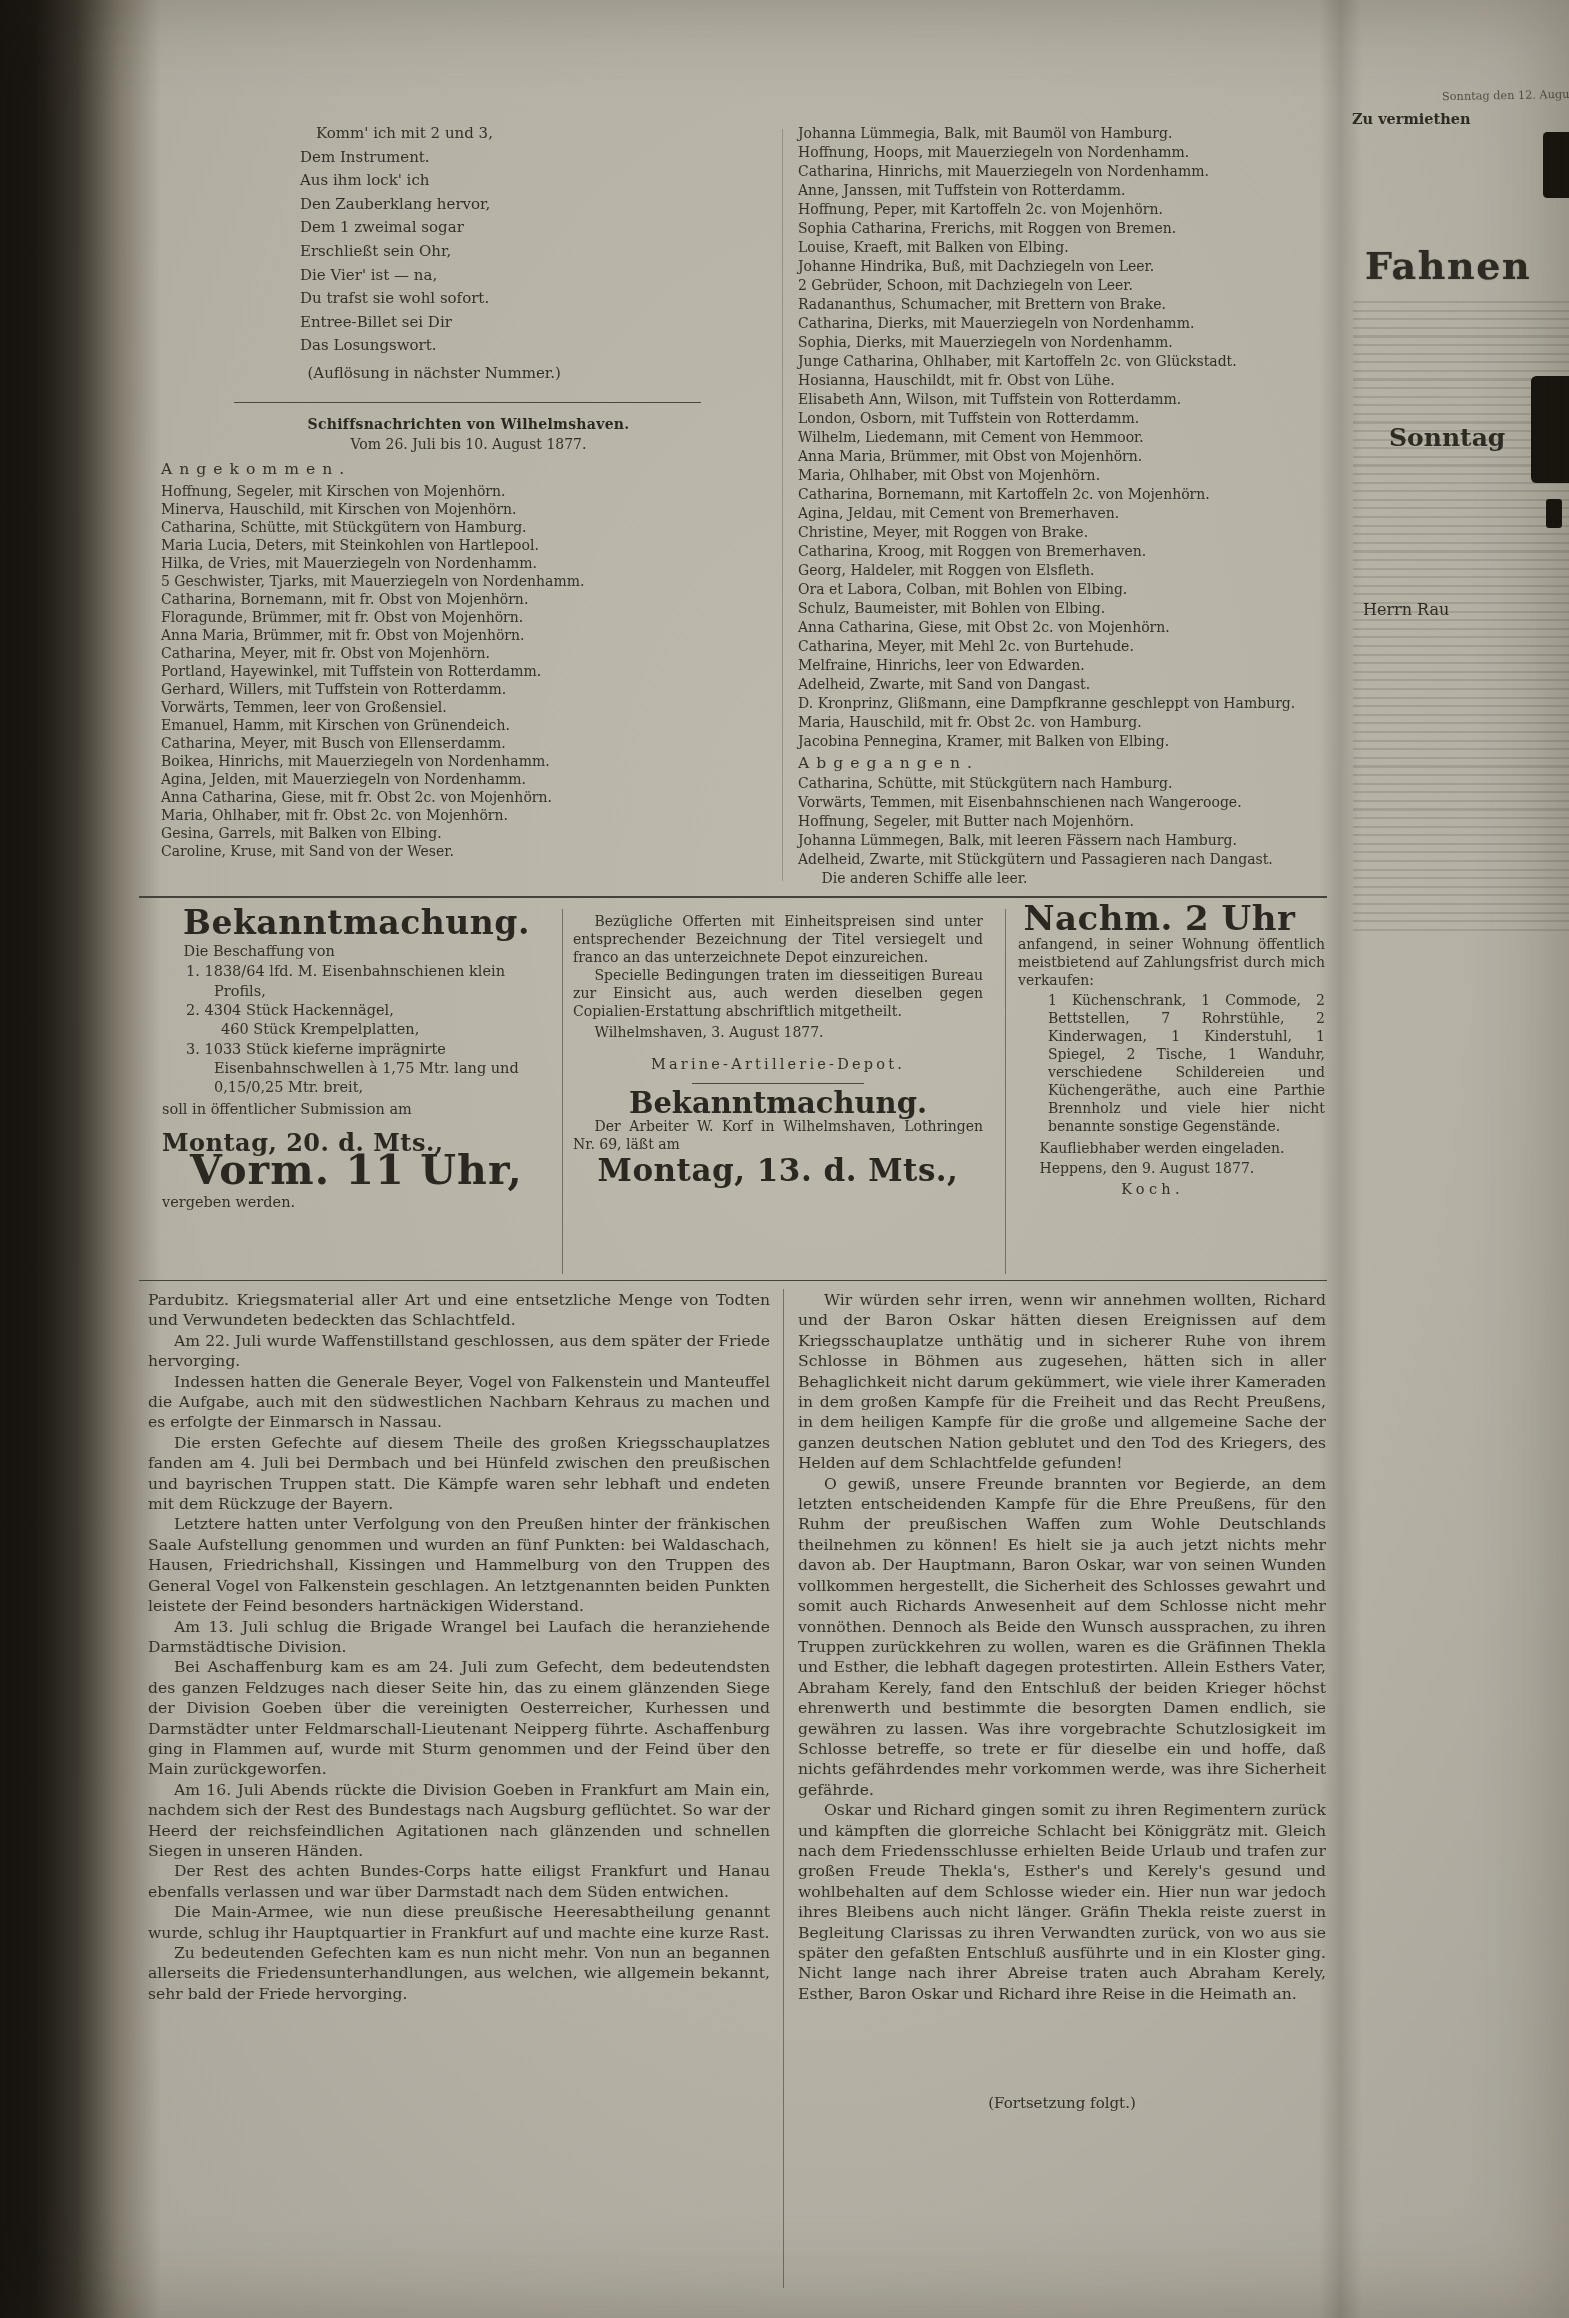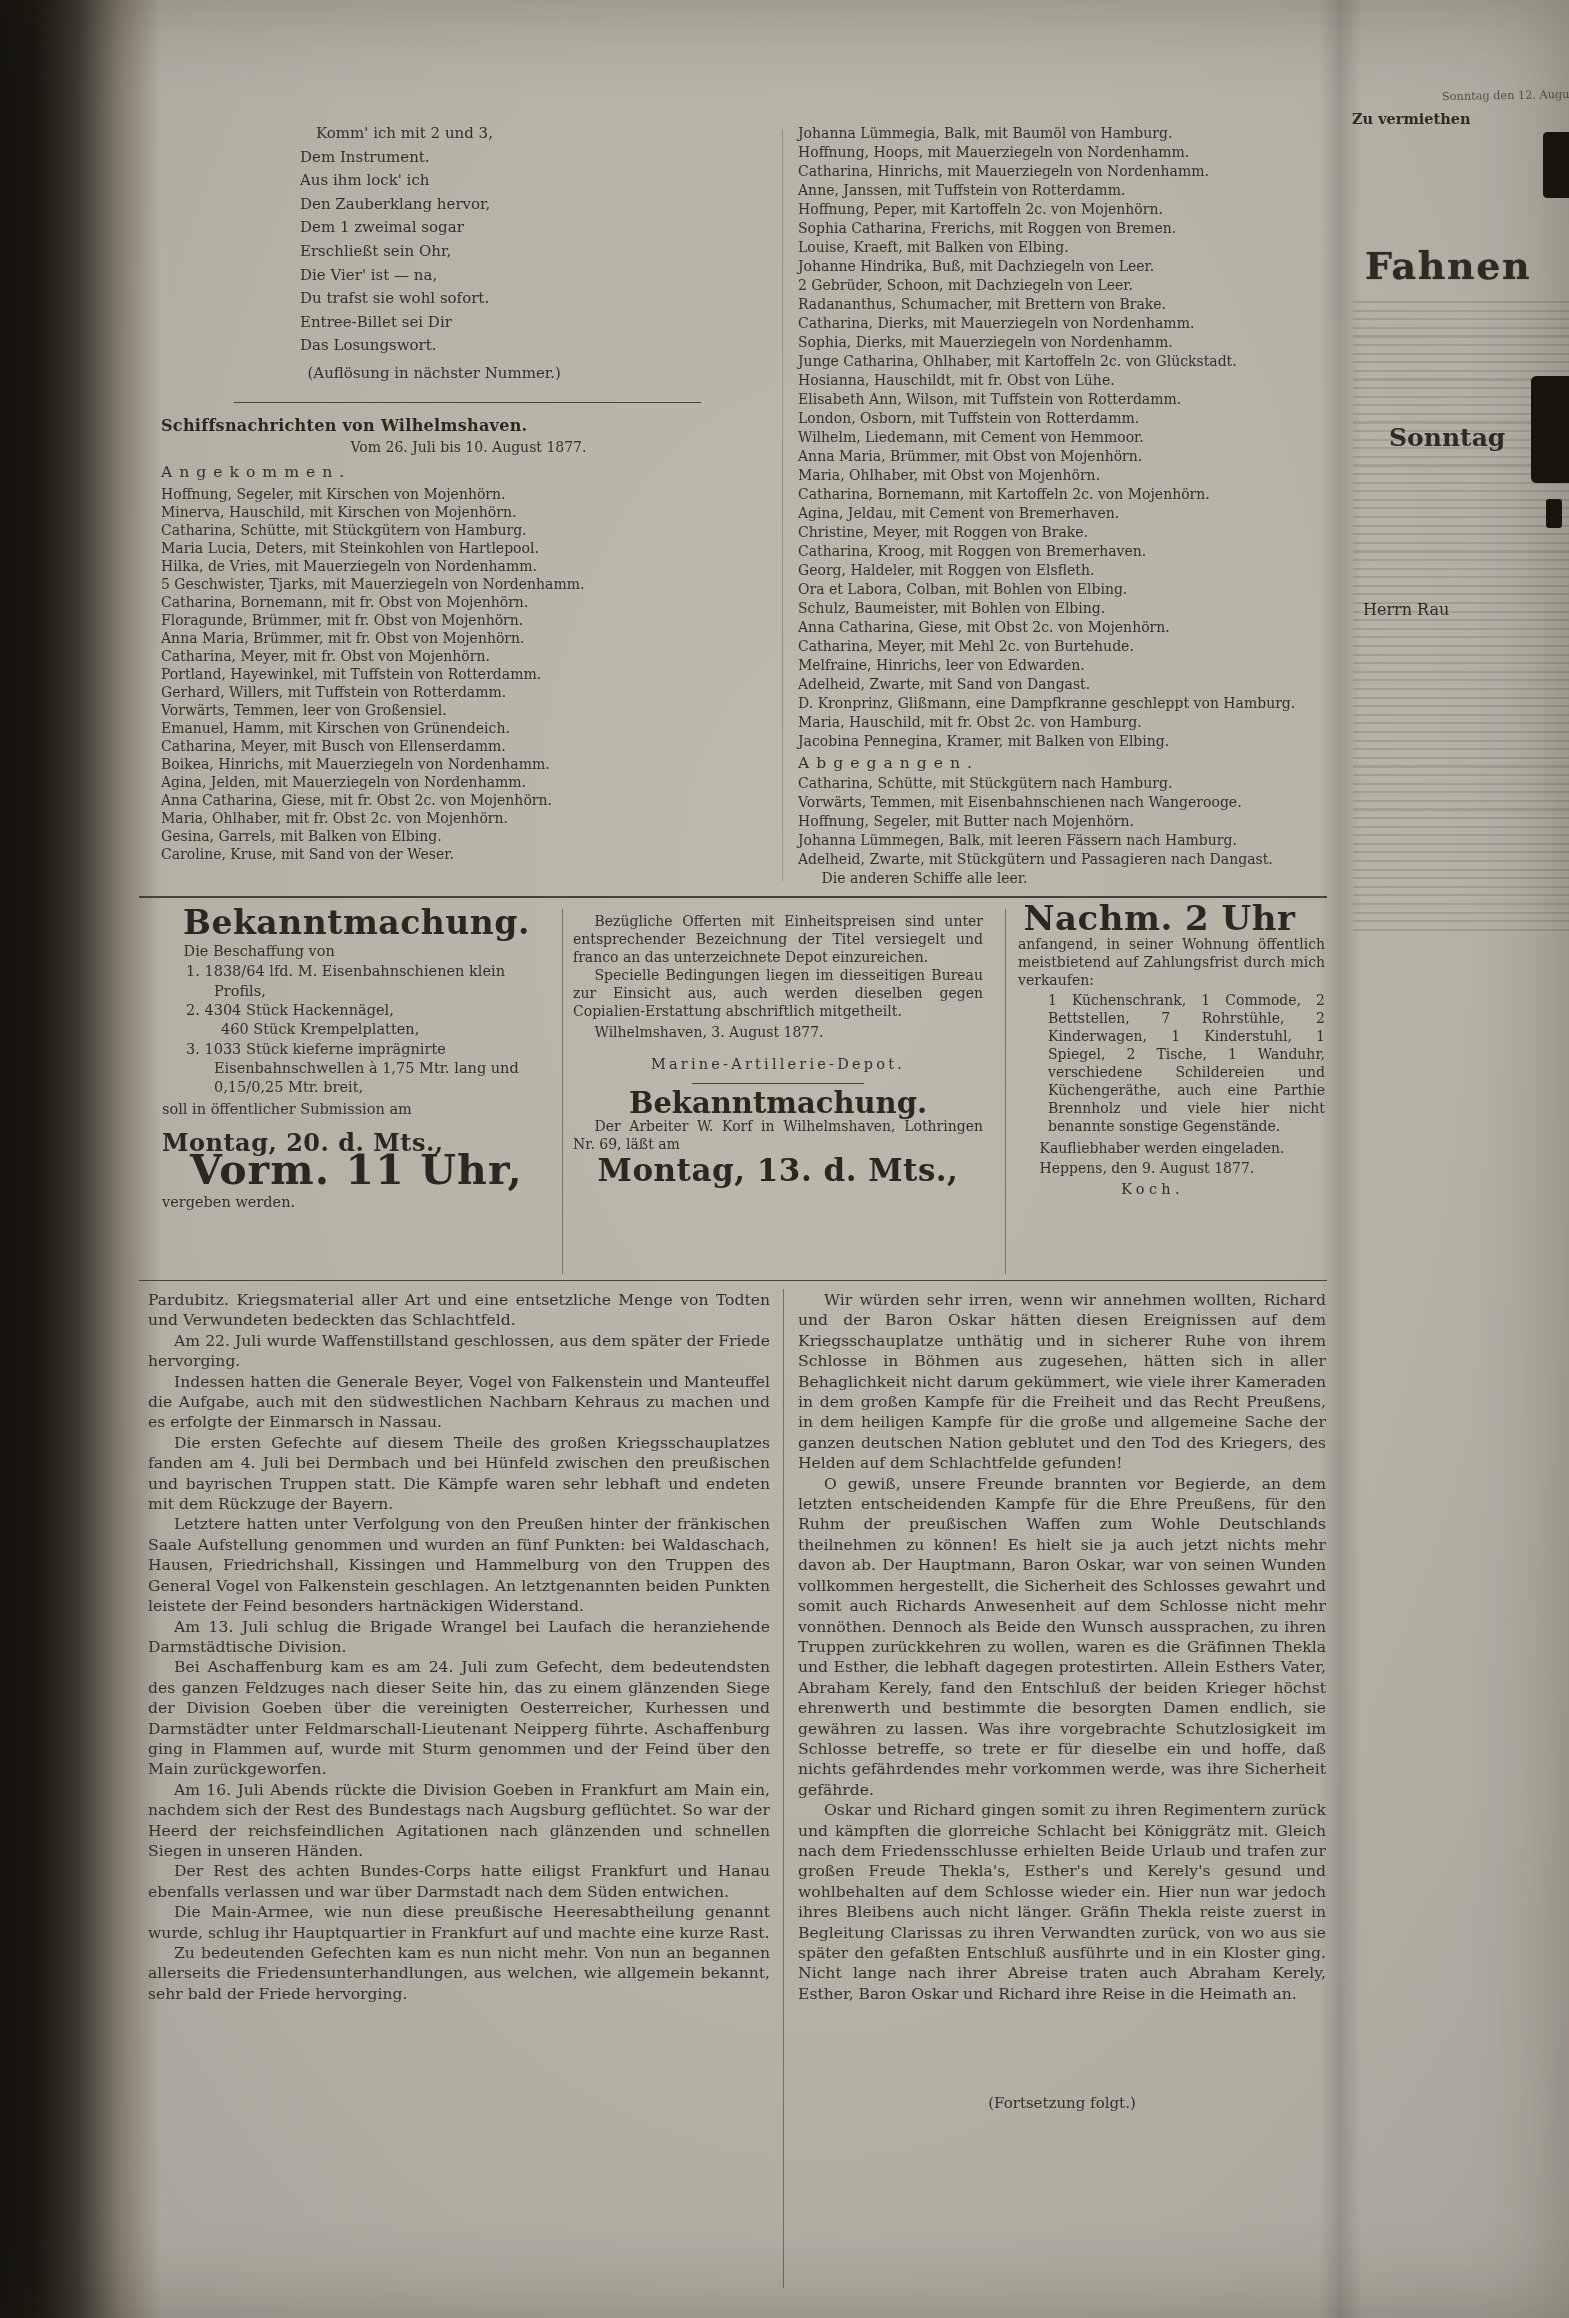--- a/index.html
+++ b/index.html
@@ -20,21 +20,21 @@
   .hdivider{position:absolute;left:139px;width:1188px;background:#45423a;}
   .hd1{top:896px;height:1.6px;}
   .hd2{top:1280px;height:1.1px;}
 
   
   .top-left{position:absolute;left:161px;top:122px;width:615px;}
   .poem{margin-left:139px;font-size:15px;line-height:23.6px;}
   .poem-line:first-child{margin-left:16px;}
   .poem-line:last-child{margin-top:4.3px;margin-left:7.5px;}
   .poem-rule{width:467px;height:1.1px;background:#4a473f;margin:16px 0 0 73px;}
-  .ship-title{margin:13px 0 0;font-size:16px;font-weight:700;letter-spacing:0.3px;color:#2b2822;}
+  .ship-title{margin:13px 0 0;text-align:center;font-size:14px;font-weight:700;letter-spacing:0.3px;color:#2b2822;}
   .ship-subtitle{margin-top:4.3px;text-align:center;font-size:14px;}
   .ship-heading{margin-top:7.5px;text-align:left;font-size:15.6px;letter-spacing:7px;}
   .ship-list{margin-top:4.3px;font-size:14px;line-height:18px;white-space:nowrap;}
   .top-right{position:absolute;left:798px;top:124px;width:528px;}
   .top-right .ship-list{margin-top:0;line-height:19px;}
   .top-right .ship-heading{margin:3.2px 0 2.1px;}
   .ship-note{margin-top:1.1px;font-size:14px;text-indent:23.6px;}
 
   
   .mid-left{position:absolute;left:162px;top:913px;width:389px;font-size:14.5px;line-height:19.3px;}
@@ -203,21 +203,21 @@
         <div class="nl-item">3. 1033 Stück kieferne imprägnirte Eisenbahnschwellen à 1,75 Mtr. lang und 0,15/0,25 Mtr. breit,</div>
       </div>
     <p class="nl-lead">soll in öffentlicher Submission am</p>
     <div class="nl-date1">Montag, 20. d. Mts.,</div>
     <div class="nl-date2">Vorm. 11 Uhr,</div>
     <p class="nl-closing">vergeben werden.</p>
   </section>
 
   <section class="mid-center">
     <p class="mc-p">Bezügliche Offerten mit Einheitspreisen sind unter entsprechender Bezeichnung der Titel versiegelt und franco an das unterzeichnete Depot einzureichen.</p>
-    <p class="mc-p">Specielle Bedingungen liegen im diesseitigen Bureau zur Einsicht aus, auch werden dieselben gegen Copialien-Erstattung abschriftlich mitgetheilt.</p>
+    <p class="mc-p">Specielle Bedingungen traten im diesseitigen Bureau zur Einsicht aus, auch werden dieselben gegen Copialien-Erstattung abschriftlich mitgetheilt.</p>
     <p class="mc-place">Wilhelmshaven, 3. August 1877.</p>
     <div class="mc-sig">Marine-Artillerie-Depot.</div>
     <div class="mc-rule"></div>
     <h1 class="mc-heading">Bekanntmachung.</h1>
     <p class="mc-p">Der Arbeiter W. Korf in Wilhelmshaven, Lothringen Nr. 69, läßt am</p>
     <div class="mc-date">Montag, 13. d. Mts.,</div>
   </section>
 
   <section class="mid-right">
     <div class="nr-heading">Nachm. 2 Uhr</div>

